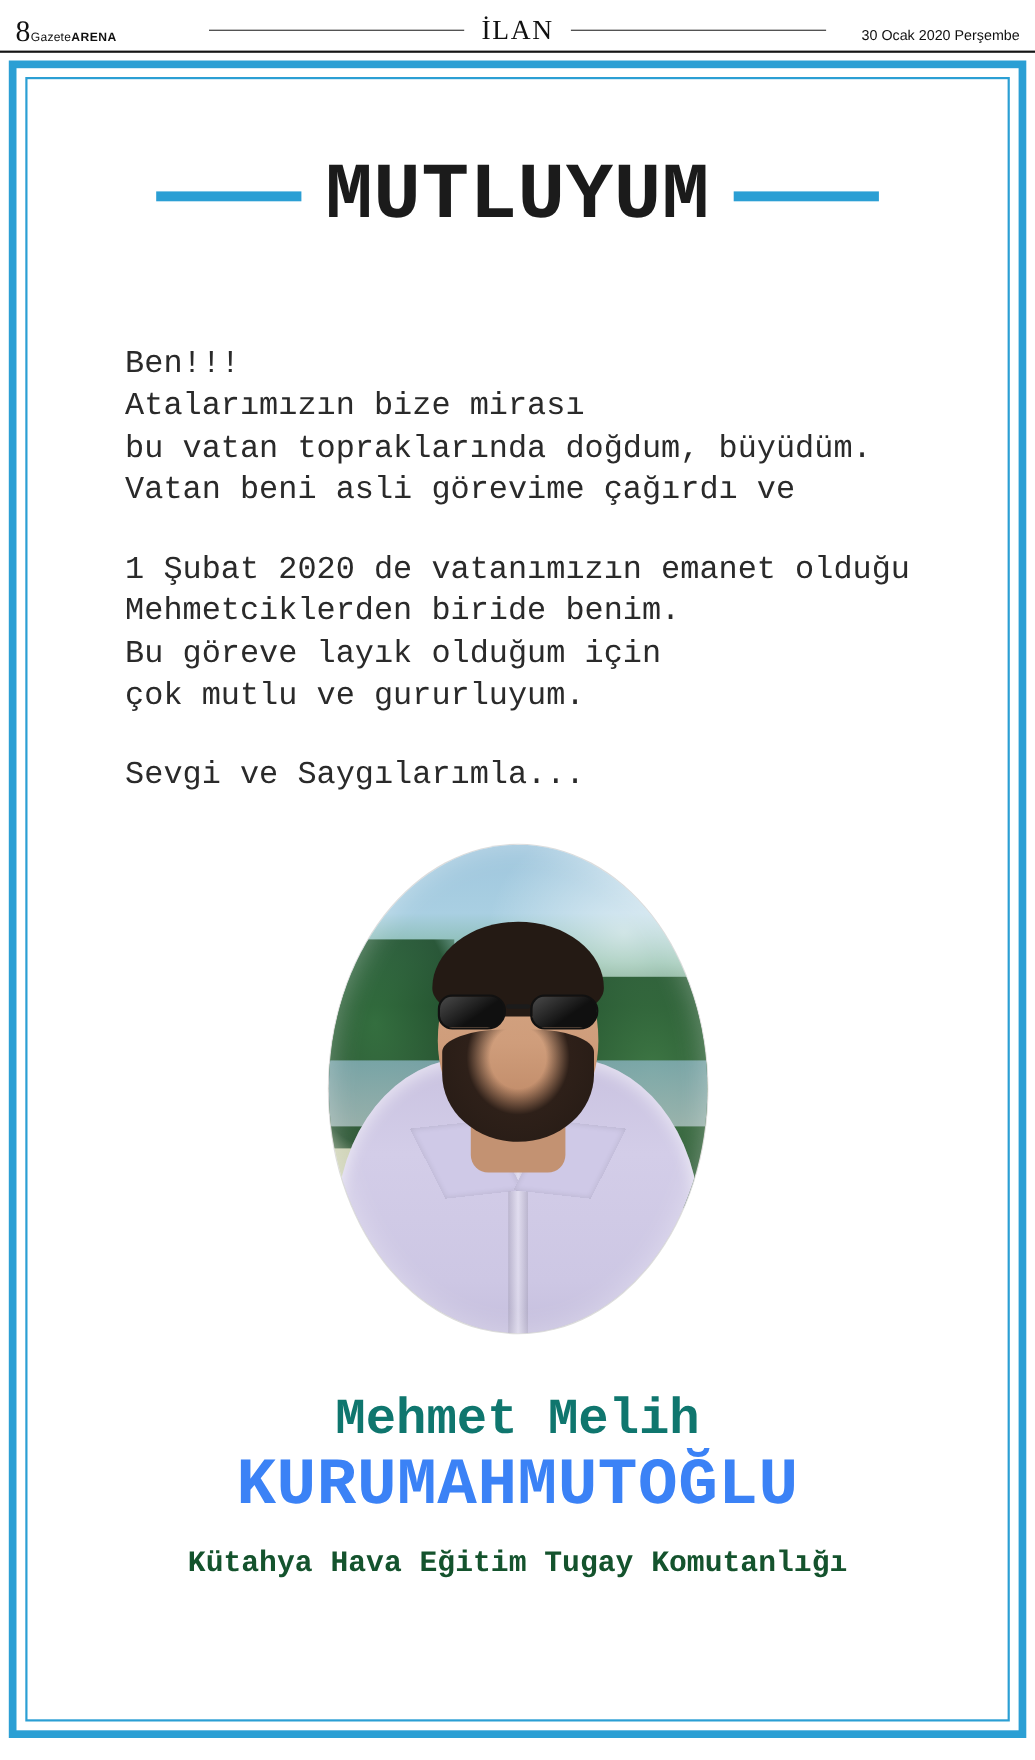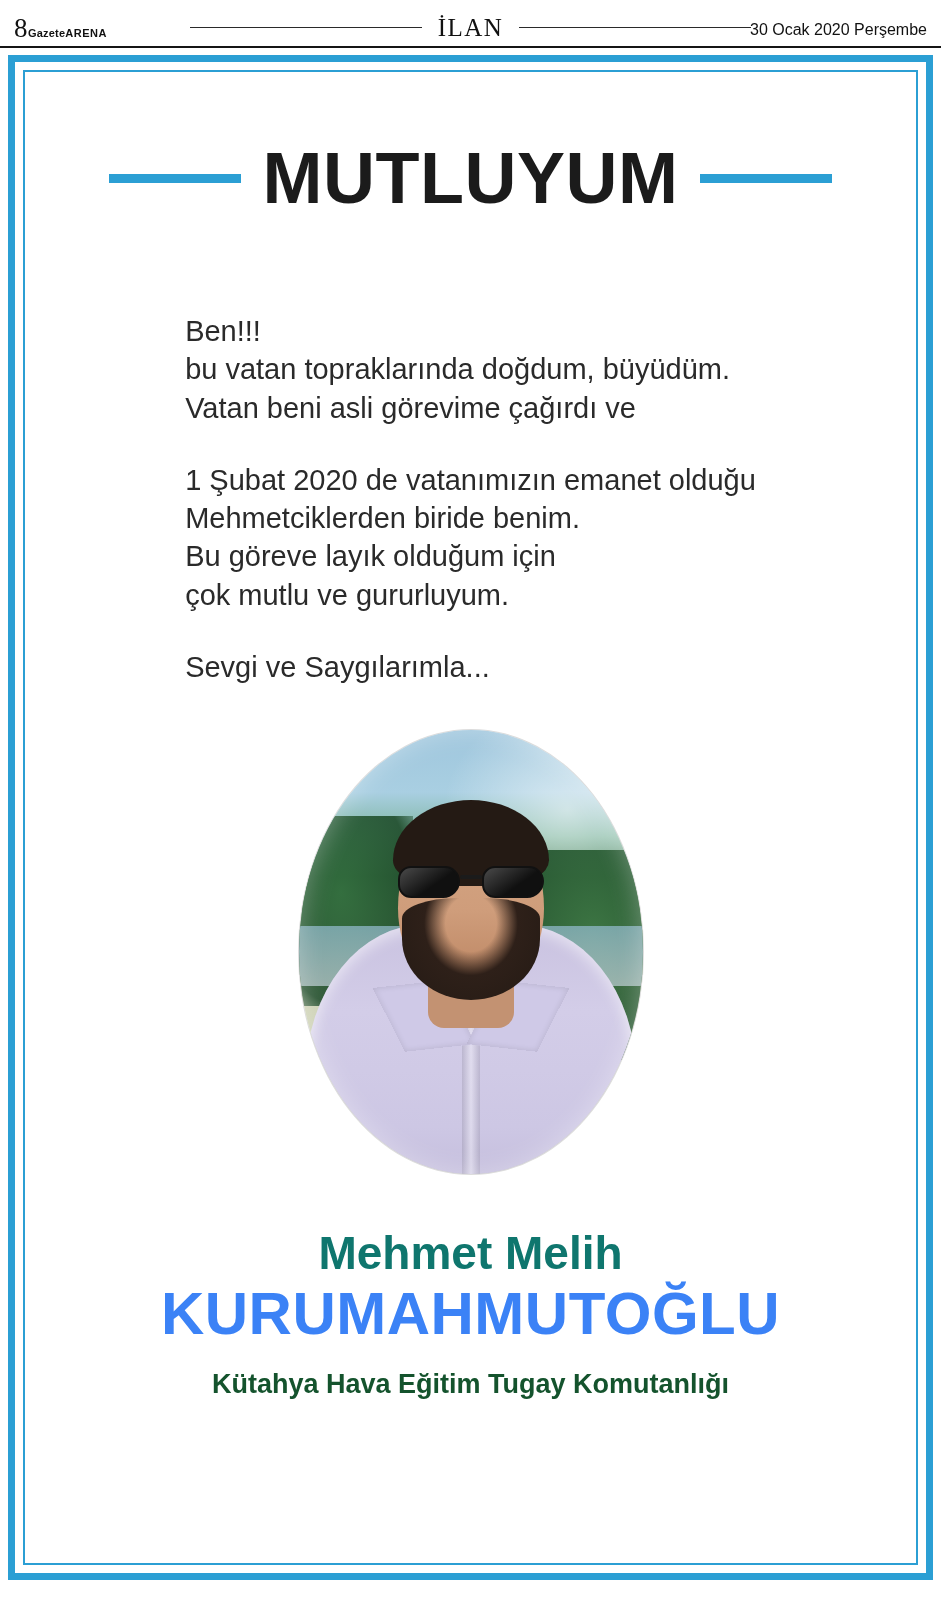--- a/index.html
+++ b/index.html
@@ -37,21 +37,21 @@
     color: #111;
     line-height: 1;
     letter-spacing: -0.5px;
   }
   .brand {
     font-size: 11px;
     letter-spacing: 0.2px;
     color: #111;
     margin-left: 1px;
   }
-  .brand .brand-thin { font-weight: 700; }
+  .brand .brand-thin { font-weight: 400; }
   .brand .brand-bold { font-weight: 700; letter-spacing: 0.5px; }
 
   .masthead-center {
     position: absolute;
     left: 0; right: 0;
     bottom: 6px;
     display: flex;
     align-items: center;
     justify-content: center;
     pointer-events: none;
@@ -65,21 +65,21 @@
   .section-title {
     font-family: "Liberation Serif", serif;
     font-size: 25px;
     letter-spacing: 1.5px;
     color: #111;
     padding: 0 16px;
     line-height: 1;
   }
   .masthead-right {
     margin-left: auto;
-    font-size: 16px;
+    font-size: 13px;
     color: #111;
     white-space: nowrap;
     padding-bottom: 3px;
   }
 
   .masthead-underline {
     height: 2px;
     background: #151515;
     margin: 0;
   }
@@ -94,20 +94,21 @@
     padding: 8px;
   }
   .ad-inner {
     border: 2px solid #2b9fd4;
     height: 100%;
     box-sizing: border-box;
     padding: 26px 40px 18px 40px;
     display: flex;
     flex-direction: column;
     align-items: center;
+    font-family: Liberation Mono, monospace;
   }
 
   
   .headline-row {
     display: flex;
     align-items: center;
     justify-content: center;
     width: 100%;
     margin-top: 44px;
     margin-bottom: 6px;
@@ -326,20 +327,21 @@
   <div class="ad-inner">
 
     <div class="headline-row">
       <div class="headline-bar"></div>
       <div class="headline">MUTLUYUM</div>
       <div class="headline-bar"></div>
     </div>
 
     <div class="body-copy">
       <p>Ben!!!</p>
+      <p>Atalarımızın bize mirası</p>
       <p>bu vatan topraklarında doğdum, büyüdüm.</p>
       <p>Vatan beni asli görevime çağırdı ve</p>
 
       <div class="para-gap"></div>
 
       <p>1 Şubat 2020 de vatanımızın emanet olduğu</p>
       <p>Mehmetciklerden biride benim.</p>
       <p>Bu göreve layık olduğum için</p>
       <p>çok mutlu ve gururluyum.</p>
 

